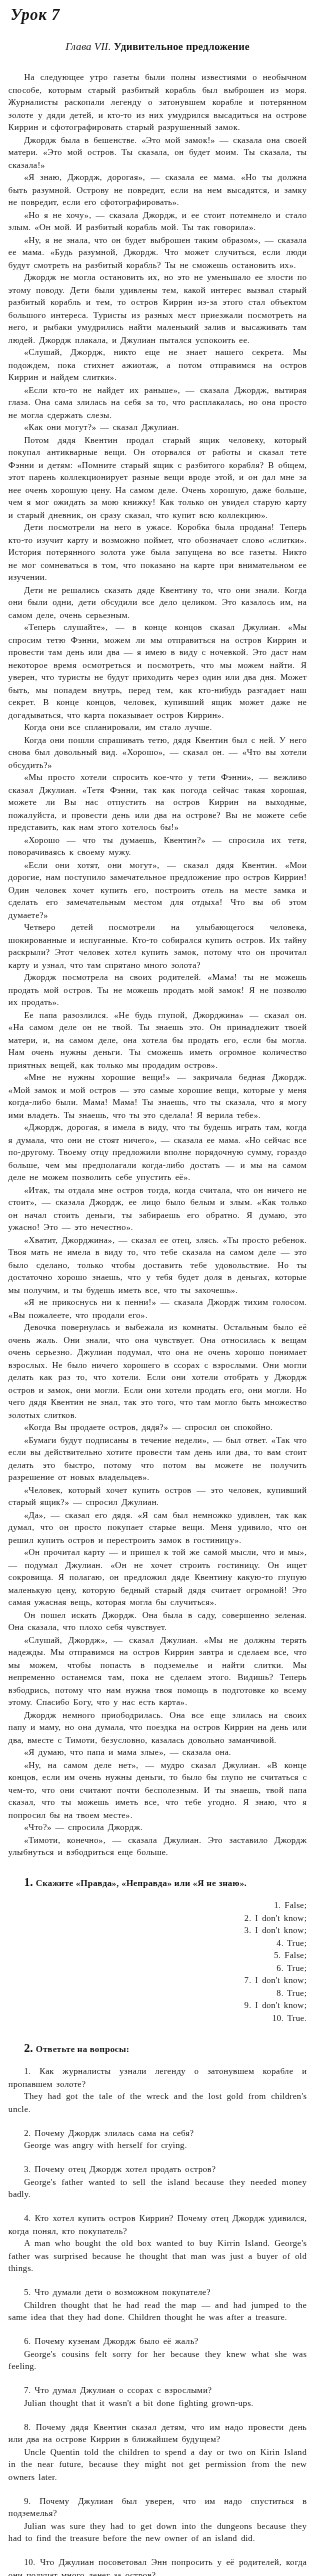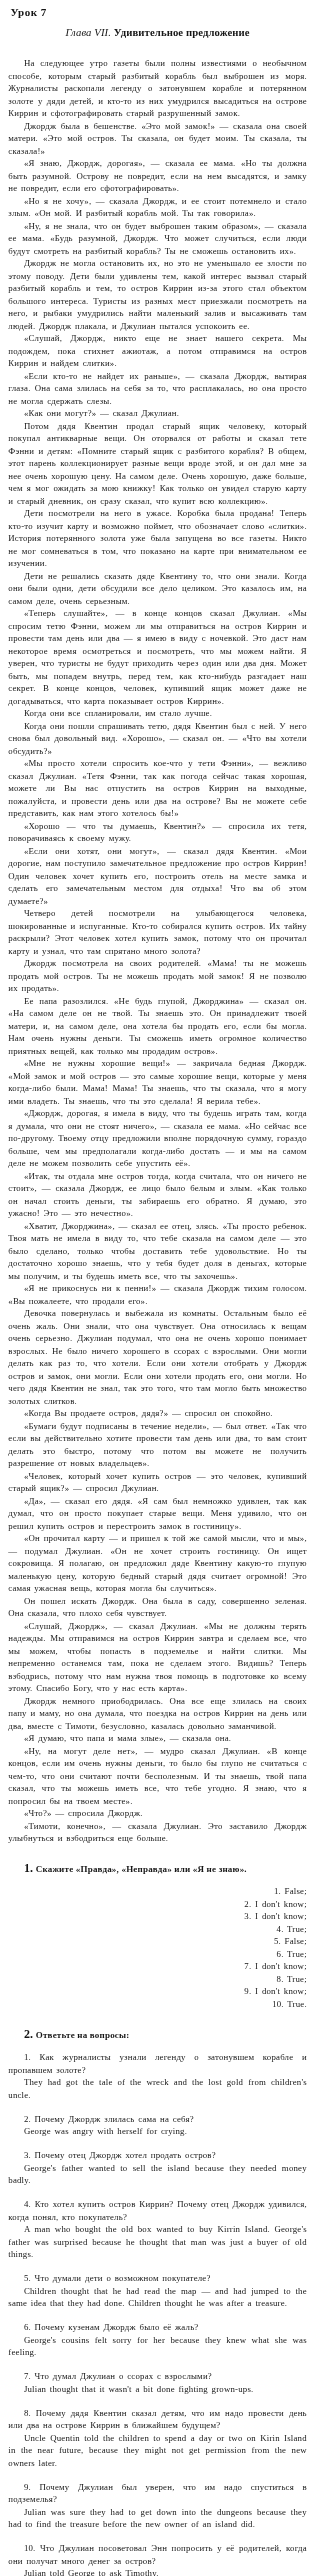--- a/index.html
+++ b/index.html
@@ -11,29 +11,30 @@
     font-family:"Liberation Serif", "DejaVu Serif", serif;
   }
   .page {
     box-sizing:border-box;
     width:313px;
     min-height:2576px;
     padding:4.2px 6.2px 15.6px 8.3px;
     background:#ffffff;
   }
   .lesson-title {
-    font-size:11px;
+    font-size:16px;
     font-weight:bold;
+    font-style:italic;
     margin:2.1px 0 0 2.1px;
     letter-spacing:0.5px;
   }
   .chapter {
     text-align:center;
     font-size:10.7px;
-    margin-top:8px;
+    margin-top:16px;
     letter-spacing:0.1px;
   }
   .chapter .chnum { font-style:italic; font-weight:normal; }
   .chapter .chname { font-weight:bold; }
   .story { margin-top:19px; }
   p.p {
     margin:0;
     font-size:8.8px;
     line-height:12.5px;
     text-align:justify;
@@ -97,21 +98,21 @@
       <p class="p">Девочка повернулась и выбежала из комнаты. Остальным было её очень жаль. Они знали, что она чувствует. Она относилась к вещам очень серьезно. Джулиан подумал, что она не очень хорошо понимает взрослых. Не было ничего хорошего в ссорах с взрослыми. Они могли делать как раз то, что хотели. Если они хотели отобрать у Джордж остров и замок, они могли. Если они хотели продать его, они могли. Но чего дядя Квентин не знал, так это того, что там могло быть множество золотых слитков.</p>
       <p class="p">«Когда Вы продаете остров, дядя?» — спросил он спокойно.</p>
       <p class="p">«Бумаги будут подписаны в течение недели», — был ответ. «Так что если вы действительно хотите провести там день или два, то вам стоит делать это быстро, потому что потом вы можете не получить разрешение от новых владельцев».</p>
       <p class="p">«Человек, который хочет купить остров — это человек, купивший старый ящик?» — спросил Джулиан.</p>
       <p class="p">«Да», — сказал его дядя. «Я сам был немножко удивлен, так как думал, что он просто покупает старые вещи. Меня удивило, что он решил купить остров и перестроить замок в гостиницу».</p>
       <p class="p">«Он прочитал карту — и пришел к той же самой мысли, что и мы», — подумал Джулиан. «Он не хочет строить гостиницу. Он ищет сокровища. Я полагаю, он предложил дяде Квентину какую-то глупую маленькую цену, которую бедный старый дядя считает огромной! Это самая ужасная вещь, которая могла бы случиться».</p>
       <p class="p">Он пошел искать Джордж. Она была в саду, совершенно зеленая. Она сказала, что плохо себя чувствует.</p>
       <p class="p">«Слушай, Джордж», — сказал Джулиан. «Мы не должны терять надежды. Мы отправимся на остров Киррин завтра и сделаем все, что мы можем, чтобы попасть в подземелье и найти слитки. Мы непременно останемся там, пока не сделаем этого. Видишь? Теперь взбодрись, потому что нам нужна твоя помощь в подготовке ко всему этому. Спасибо Богу, что у нас есть карта».</p>
       <p class="p">Джордж немного приободрилась. Она все еще злилась на своих папу и маму, но она думала, что поездка на остров Киррин на день или два, вместе с Тимоти, безусловно, казалась довольно заманчивой.</p>
       <p class="p">«Я думаю, что папа и мама злые», — сказала она.</p>
-      <p class="p">«Ну, на могут деле нет», — мудро сказал Джулиан. «В конце концов, если им очень нужны деньги, то было бы глупо не считаться с чем-то, что они считают почти бесполезным. И ты знаешь, твой папа сказал, что ты можешь иметь все, что тебе угодно. Я знаю, что я попросил бы на твоем месте».</p>
+      <p class="p">«Ну, на самом деле нет», — мудро сказал Джулиан. «В конце концов, если им очень нужны деньги, то было бы глупо не считаться с чем-то, что они считают почти бесполезным. И ты знаешь, твой папа сказал, что ты можешь иметь все, что тебе угодно. Я знаю, что я попросил бы на твоем месте».</p>
       <p class="p">«Что?» — спросила Джордж.</p>
       <p class="p">«Тимоти, конечно», — сказала Джулиан. Это заставило Джордж улыбнуться и взбодриться еще больше.</p>
     </div>
 
   <div class="ex-heading">
     <span class="exnum">1.</span>
     <span>Скажите «Правда», «Неправда» или «Я не знаю».</span>
   </div>
 
   <div class="answers">

